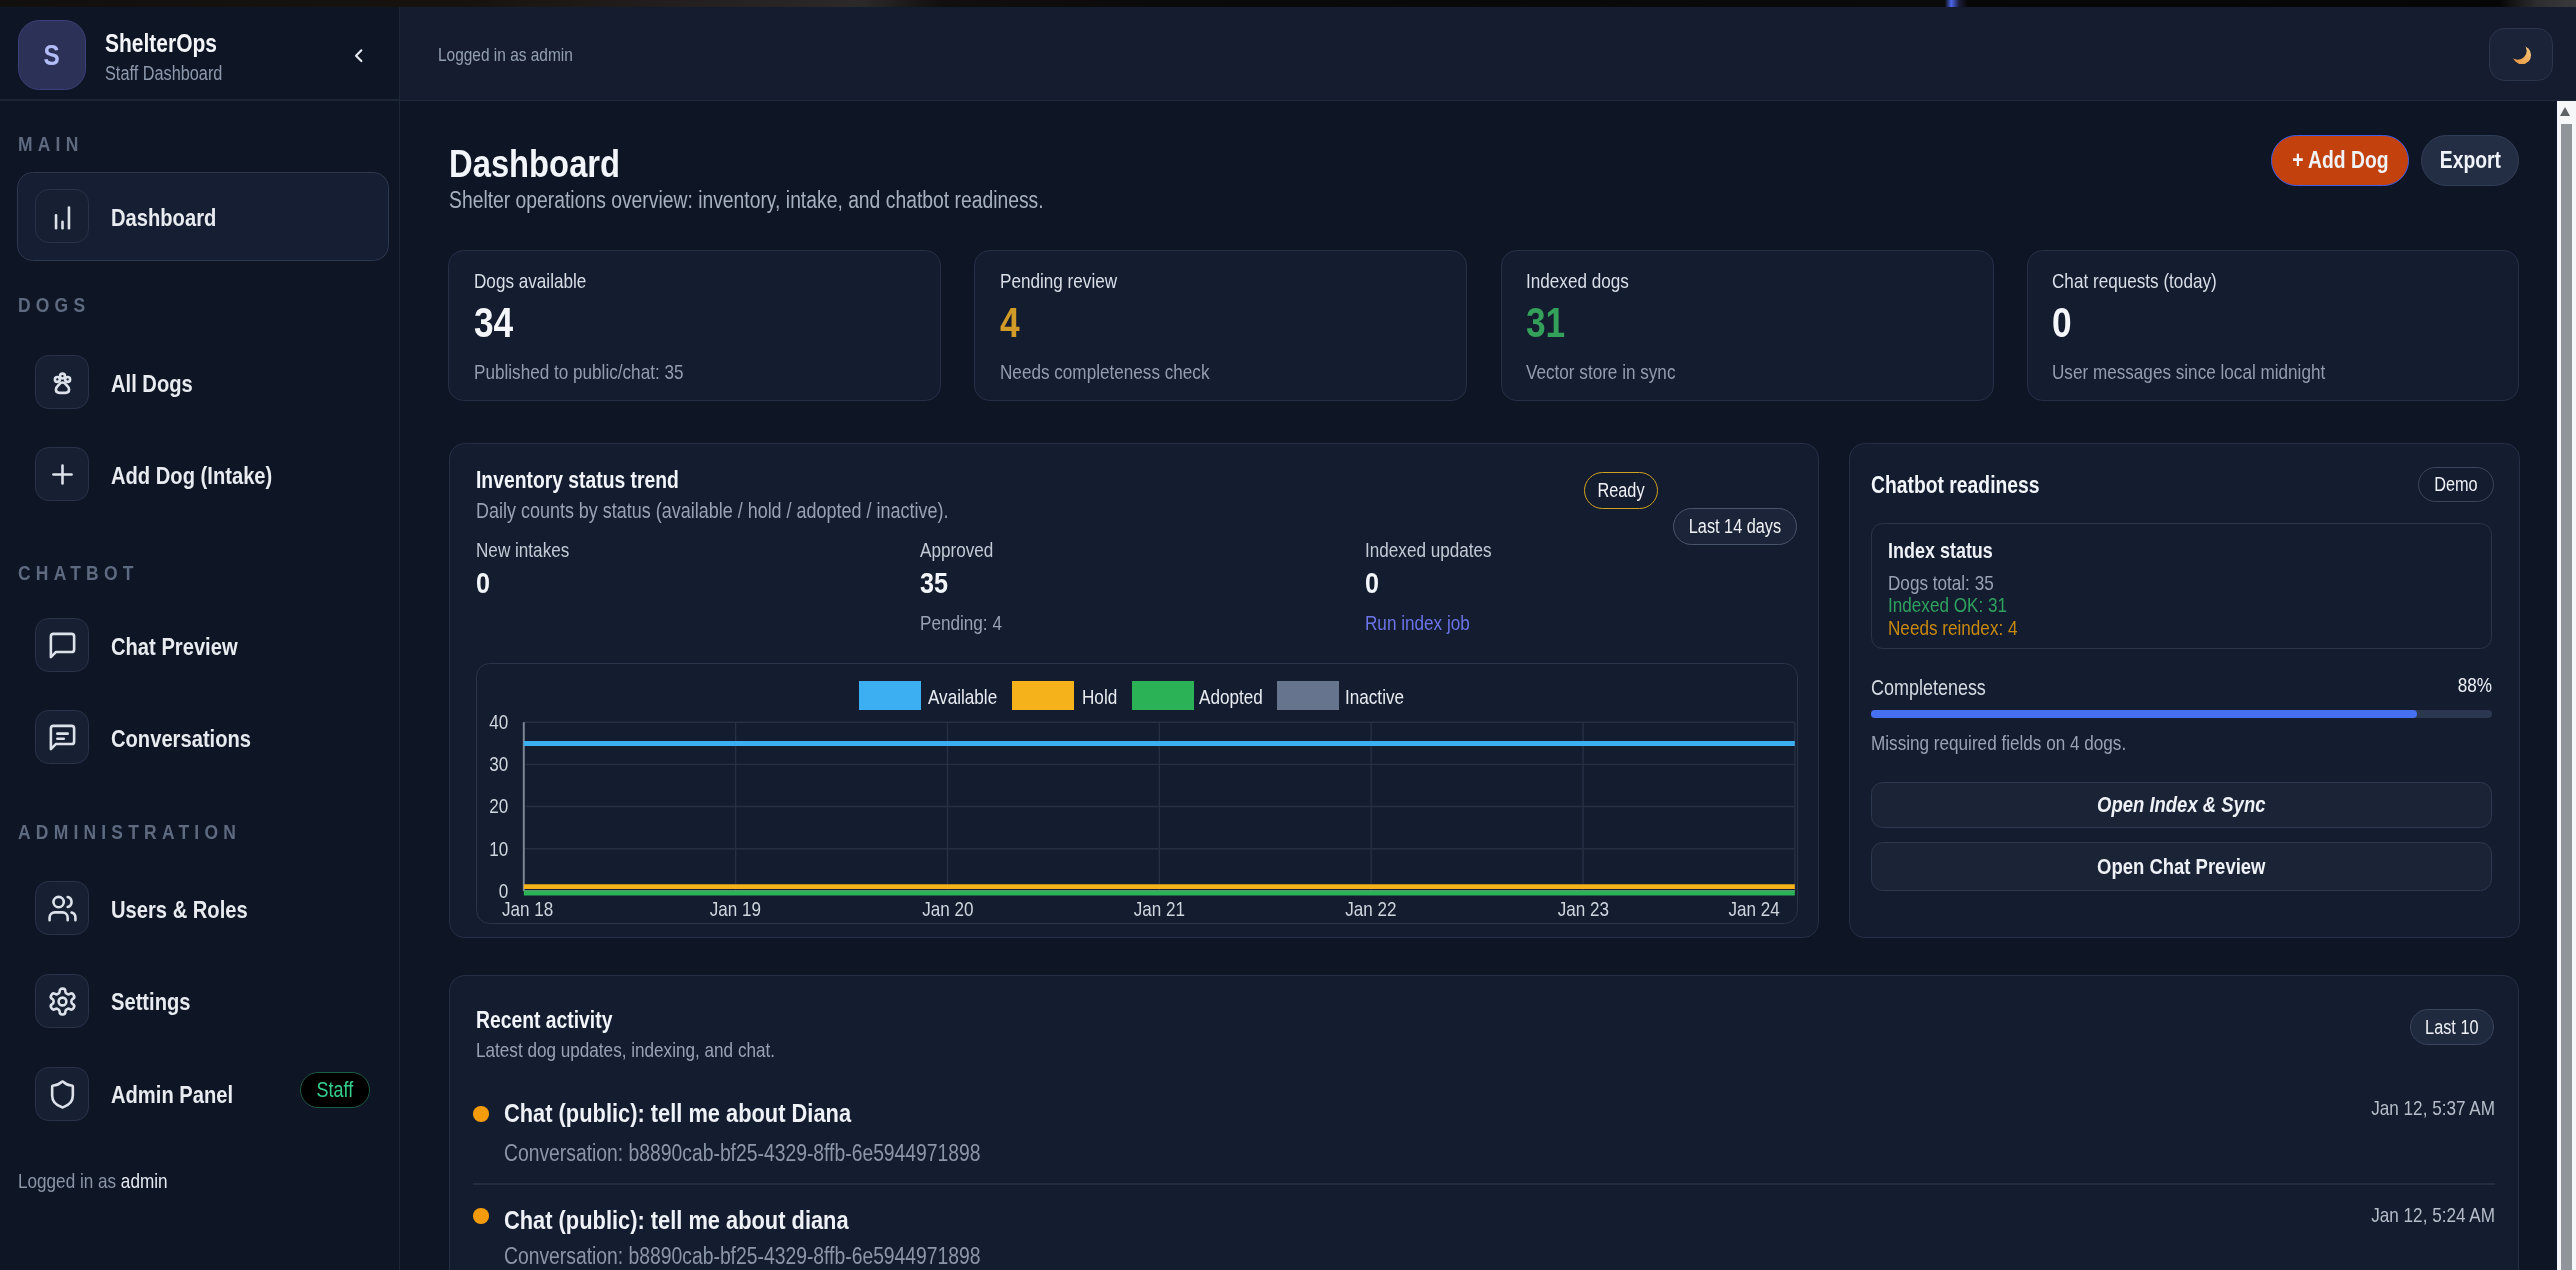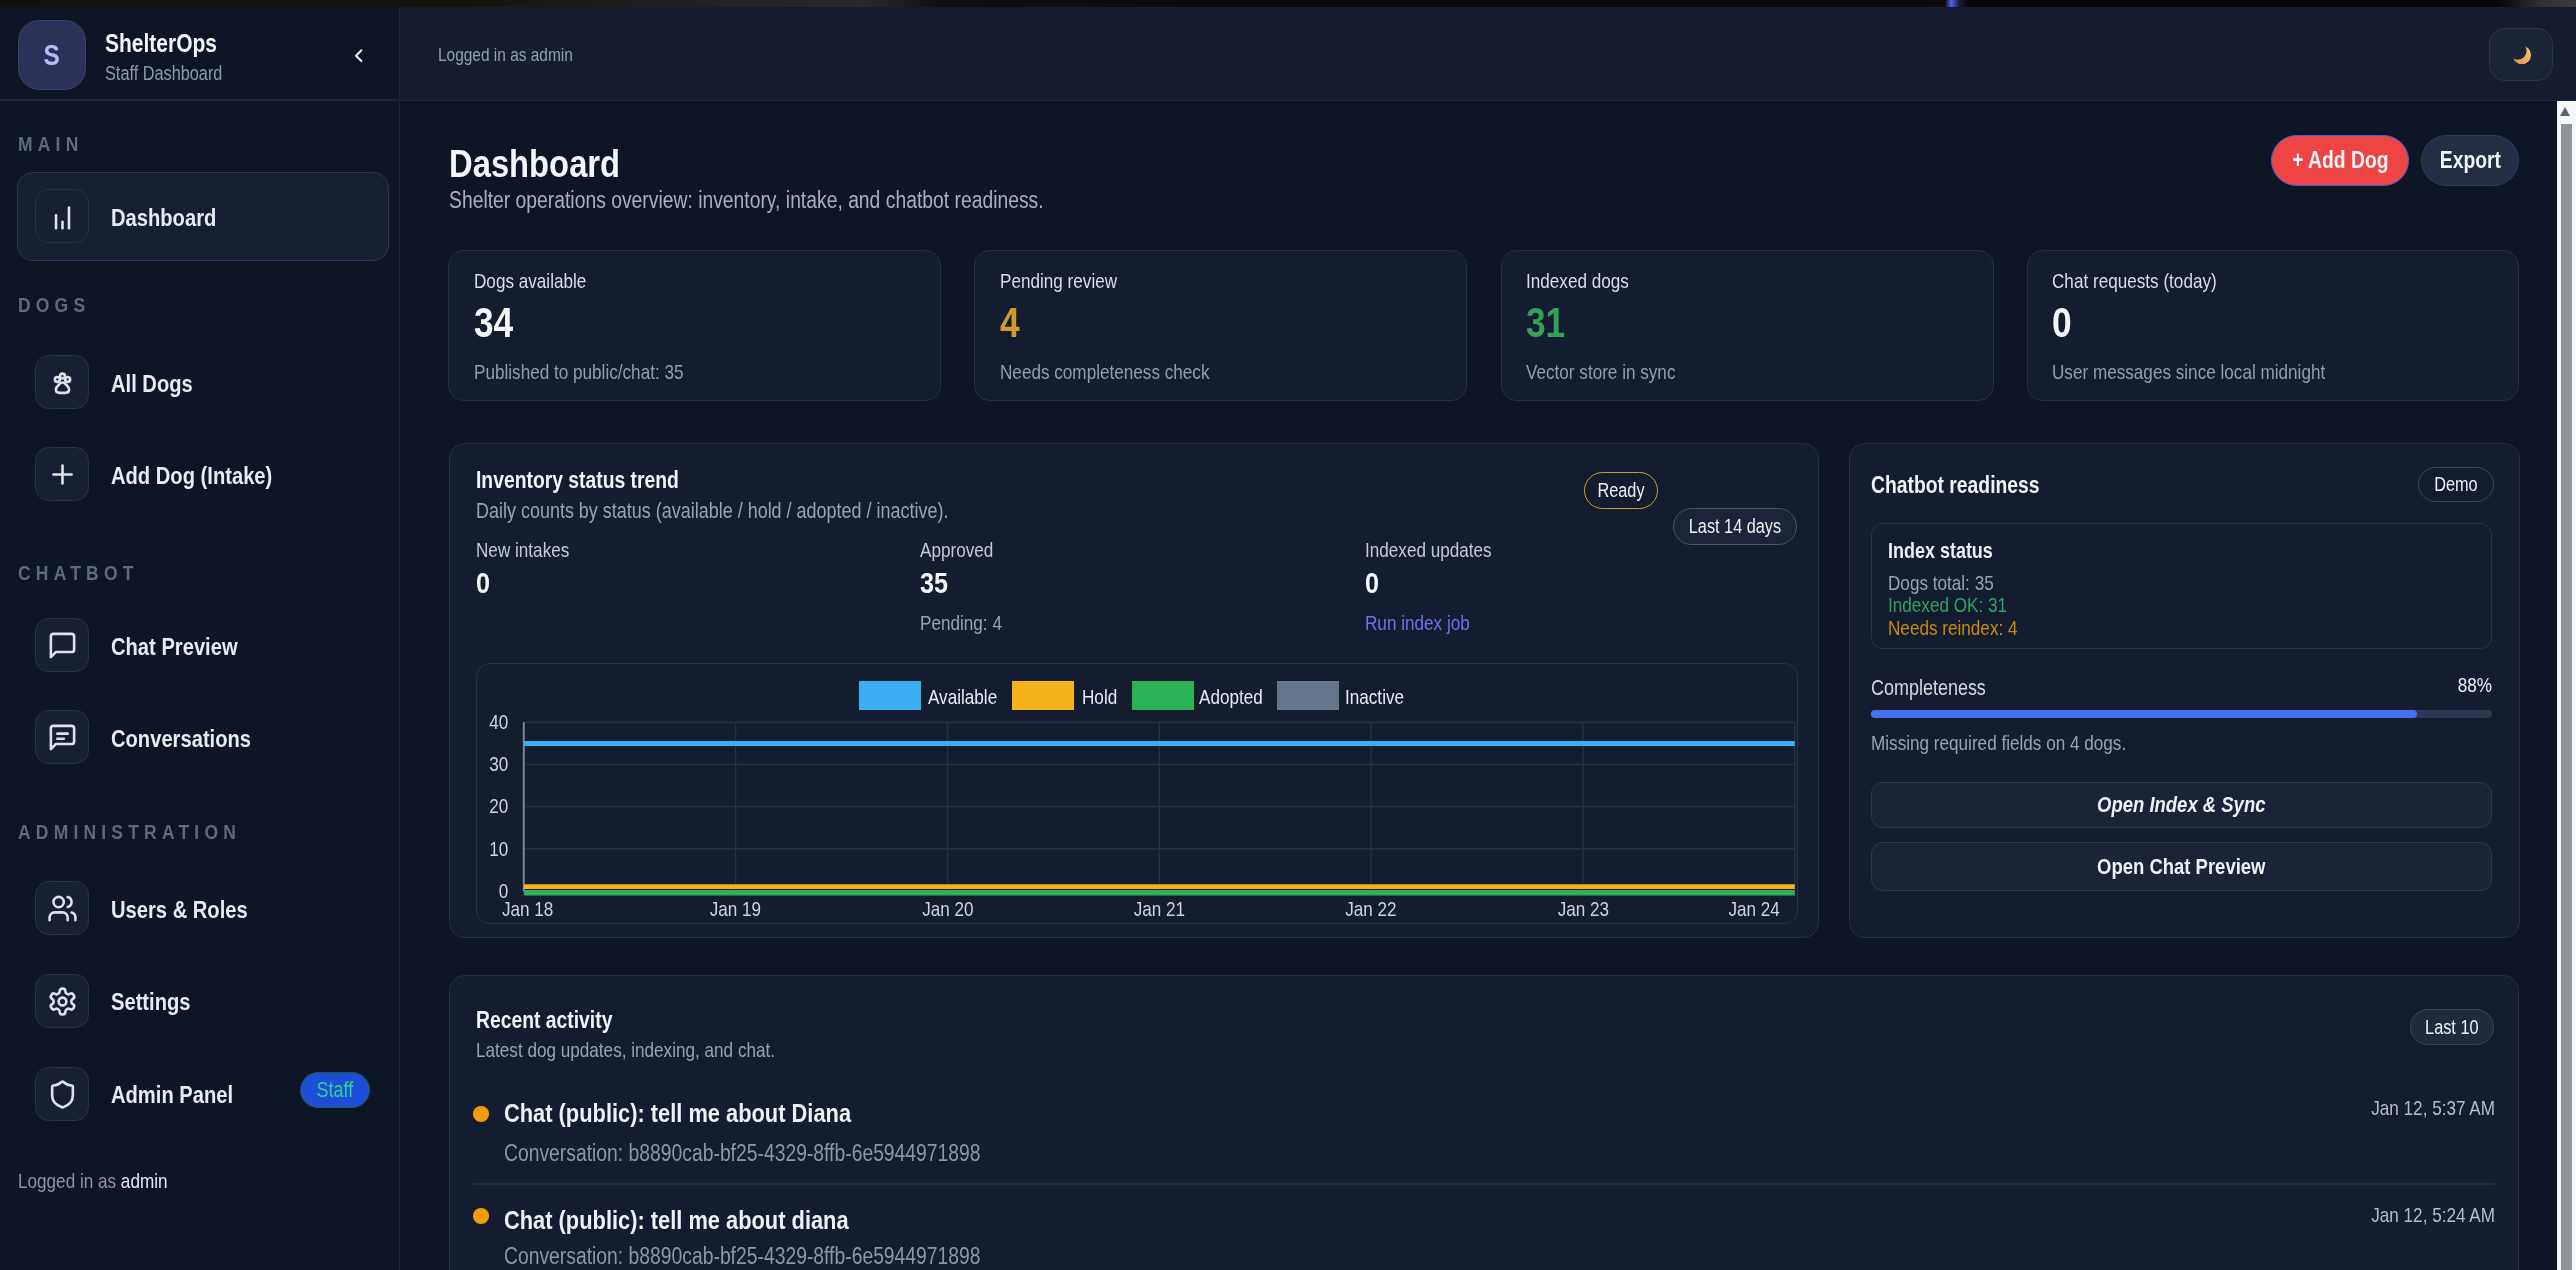--- a/index.html
+++ b/index.html
@@ -124,30 +124,30 @@
 </svg>
   </div>
 <div class="abs t navlabel" style="left:111px;top:988px;">Settings</div>
 
 <div class="abs navbox" style="left:35px;top:1067px;">
     <svg width="31" height="31" viewBox="0 0 24 24" fill="none" stroke="#dde2ea" stroke-width="2" stroke-linejoin="round">
   <path d="M20 13c0 5-3.5 7.5-7.66 8.95a1 1 0 0 1-.67-.01C7.5 20.5 4 18 4 13V6a1 1 0 0 1 1-1c2 0 4.5-1.2 6.24-2.72a1 1 0 0 1 1.52 0C14.51 3.81 17 5 19 5a1 1 0 0 1 1 1z"></path>
 </svg>
   </div>
 <div class="abs t navlabel" style="left:111px;top:1081px;">Admin Panel</div>
-<div class="abs pill" style="left:300px;top:1072px;width:70px;height:36px;background:#1d4ed8;border:1px solid #1d5c45;">
+<div class="abs pill" style="left:300px;top:1072px;width:70px;height:36px;background:#000000;border:1px solid #1d5c45;">
     <span class="tc" style="font-size:21.4px;color:#35cf8d;">Staff</span>
   </div>
 
 <div class="abs t" style="left:18.4px;top:1170px;font-size:20.4px;color:#8a95a8;">Logged in as <span style="color:#e6eaf0;">admin</span></div>
 
 <div class="abs t" style="left:449px;top:142px;font-size:39px;font-weight:bold;color:#f2f5f9;">Dashboard</div>
 <div class="abs t" style="left:449px;top:187px;font-size:23px;color:#a6b0c0;">Shelter operations overview: inventory, intake, and chatbot readiness.</div>
 
-<div class="abs pill" style="left:2271px;top:135px;width:138px;height:51px;background:#ef4444;border:1.9px solid #3e5fe8;">
+<div class="abs pill" style="left:2271px;top:135px;width:138px;height:51px;background:#c2410c;border:1.9px solid #3e5fe8;">
     <span class="tc" style="font-size:23px;font-weight:bold;color:#f0f3f8;">+ Add Dog</span>
   </div>
 <div class="abs pill" style="left:2421px;top:135px;width:98px;height:51px;background:#232d44;border:1px solid #323d58;">
     <span class="tc" style="font-size:23px;font-weight:bold;color:#f0f3f8;">Export</span>
   </div>
 
 <div class="abs card" style="left:448px;top:250px;width:493px;height:151px;"></div>
 <div class="abs t" style="left:474px;top:270px;font-size:20.4px;color:#d9dee7;">Dogs available</div>
 <div class="abs t" style="left:474px;top:299px;font-size:42px;font-weight:bold;color:#f4f6f9;">34</div>
 <div class="abs t" style="left:474px;top:361px;font-size:20.4px;color:#939db0;">Published to public/chat: 35</div>

